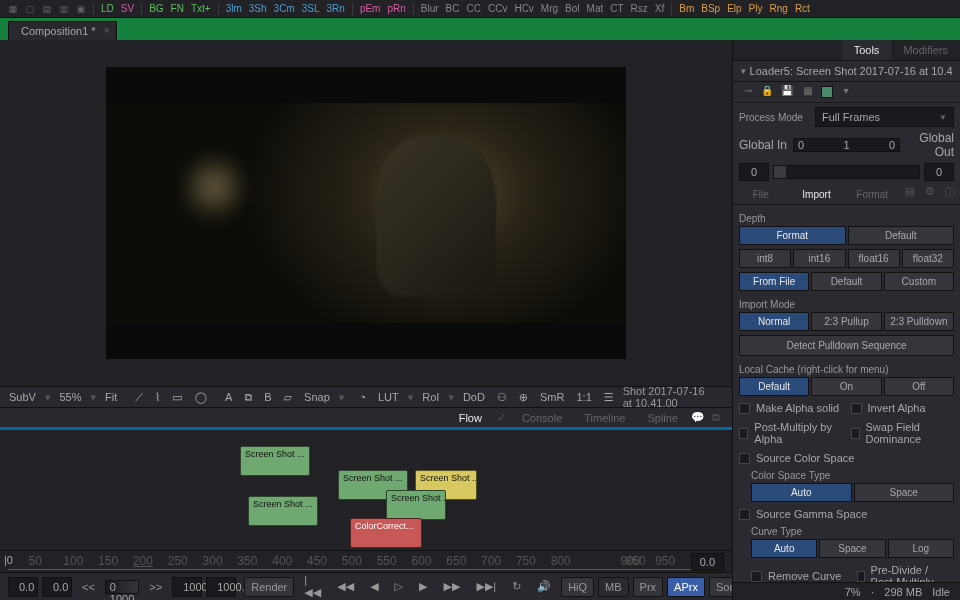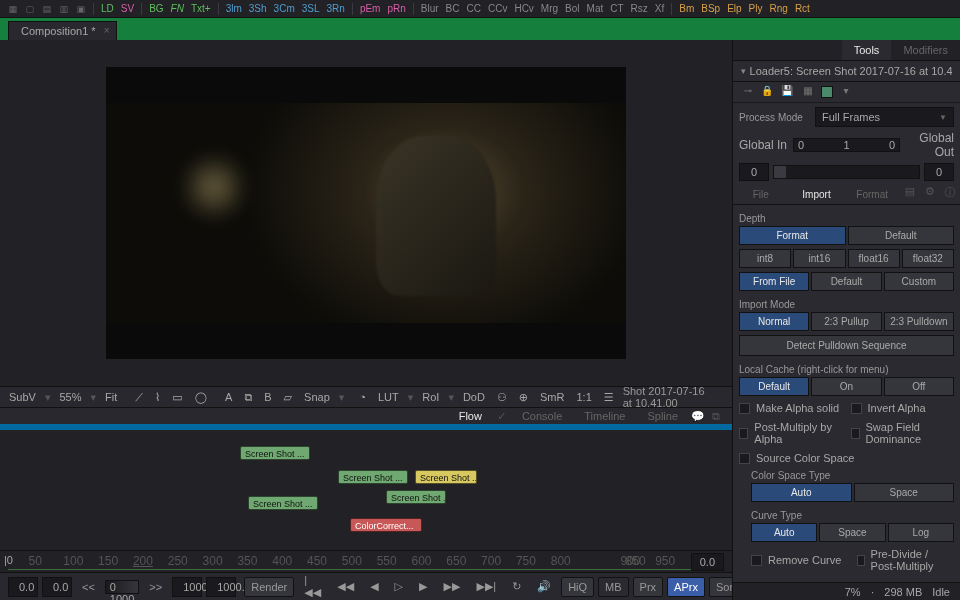--- a/index.html
+++ b/index.html
@@ -1,44 +1,44 @@
 <!DOCTYPE html>
 <html><head>
 <meta charset="utf-8">
 <style>
 * { margin: 0; padding: 0; box-sizing: border-box; font-family: -apple-system, Helvetica, Arial, sans-serif; font-size: 11px; color: #a8a8a8; user-select: none; }
 body { background: #28282e; width: 960px; height: 600px; overflow: hidden; display: flex; flex-direction: column; }
 .toolbar-top { height: 18px; background: #212126; border-bottom: 1px solid #111; display: flex; align-items: center; padding: 0 6px; gap: 3px; }
 .toolbar-top .tb-icon { width: 14px; height: 14px; display: flex; align-items: center; justify-content: center; font-size: 9px; color: #666; }
 .toolbar-top .tb-sep { width: 1px; height: 12px; background: #3a3a40; margin: 0 2px; }
 .toolbar-top .tb-lbl { font-size: 10px; padding: 0 2px; cursor: pointer; }
-.c-LD{color:#5fbf5f;} .c-SV{color:#d85fa8;} .c-BG{color:#5fbf5f;} .c-FN{color:#5fbf5f;font-style:italic;} .c-Txt{color:#5fbf5f;}
+.c-LD{color:#5fbf5f;} .c-SV{color:#d85fa8;} .c-BG{color:#5fbf5f;} .c-FN{color:#5fbf5f;} .c-Txt{color:#5fbf5f;}
 .c-3lm{color:#4f9fcf;} .c-3Sh{color:#4f9fcf;} .c-3Cm{color:#4f9fcf;} .c-3SL{color:#4f9fcf;} .c-3Rn{color:#4f9fcf;}
 .c-pEm{color:#d85fa8;} .c-pRn{color:#d85fa8;}
 .c-g{color:#888;}
 .c-Bm{color:#d8a048;} .c-BSp{color:#d8a048;} .c-Elp{color:#d8a048;} .c-Ply{color:#d8a048;} .c-Rng{color:#d8a048;} .c-Rct{color:#d8a048;}
 .tabbar { height: 22px; background: #15803d; display: flex; align-items: flex-end; padding: 0 8px; }
 .tab { background: #28282e; border: 1px solid #111; border-bottom: none; padding: 3px 20px 3px 12px; font-size: 11px; position: relative; }
 .tab .close { position: absolute; right: 6px; top: 3px; font-size: 10px; color: #666; }
 .main { flex: 1; display: flex; min-height: 0; }
 .center { flex: 1; display: flex; flex-direction: column; min-width: 0; }
 .viewer { flex: 1; background: #212126; display: flex; align-items: center; justify-content: center; position: relative; min-height: 0; }
 .viewer-img { width: 520px; height: 292px; background: #0a0a0a; display: flex; align-items: center; justify-content: center; }
 .viewer-img .film { width: 100%; height: 220px; background: radial-gradient(ellipse 200px 160px at 65% 40%, #5a4a32 0%, #2a2418 40%, #0d0c08 100%); position: relative; overflow: hidden; }
 .viewer-img .film::before { content:''; position:absolute; left:15%; top:20%; width:60px; height:80px; background: radial-gradient(circle, rgba(200,180,120,0.5), transparent 70%); filter: blur(8px);}
 .viewer-img .film::after { content:''; position:absolute; right:25%; top:15%; width:120px; height:160px; background: linear-gradient(135deg, #3a3426, #1a1812); border-radius: 40% 40% 20% 20%; filter: blur(1px);}
 .viewer-ctrl { height: 22px; background: #28282e; border-top: 1px solid #111; border-bottom: 1px solid #111; display: flex; align-items: center; padding: 0 6px; gap: 6px; font-size: 10px; color: #888; }
 .viewer-ctrl .vc-item { padding: 0 3px; cursor: pointer; }
 .viewer-ctrl .vc-fname { margin-left: auto; padding-right: 10px; color: #999; }
-.flow-tabs { height: 22px; background: #28282e; display: flex; align-items: center; justify-content: flex-end; padding: 0 8px; gap: 2px; border-bottom: 6px solid #0369a1;}
+.flow-tabs { height: 22px; background: #28282e; display: flex; align-items: center; justify-content: flex-end; padding: 0 8px; gap: 2px; border-bottom: 3px solid #0369a1;}
 .flow-tabs .ft { padding: 3px 10px; font-size: 11px; color: #666; cursor:pointer;}
 .flow-tabs .ft.active { color: #e8e8e8; }
 .flow-tabs .ft-ico { width:16px; color:#555; text-align:center;}
 .flow-area { flex: 0 0 120px; background: #212126; position: relative; }
-.node { position: absolute; height: 14px; border-radius: 2px; font-size: 9px; padding: 0 4px; line-height: 14px; white-space: nowrap; overflow: hidden; border: 1px solid rgba(0,0,0,0.6); }
+.node { position: absolute; height: 30px; border-radius: 2px; font-size: 9px; padding: 0 4px; line-height: 14px; white-space: nowrap; overflow: hidden; border: 1px solid rgba(0,0,0,0.6); }
 .node.green { background: #6fa870; color: #111; }
 .node.yellow { background: #d8c860; color: #111; }
 .node.red { background: #c85858; color: #fff; }
 .timeline { height: 22px; background: #212126; border-top: 1px solid #111; display: flex; align-items: center; padding: 0 8px; position: relative; font-size: 9px; color: #666;}
 .timeline .ticks { flex:1; position: relative; height: 100%; display:flex; align-items:center;}
 .timeline .tick { position:absolute; top:3px; font-size:12px; color:#555;}
 .timeline .line { position:absolute; bottom:2px; left:0; right:0; height:1px; background:#3a6f3a;}
 .timeline .endval { padding: 2px 8px; background: #1a1a1e; border:1px solid #111;}
 .transport { height: 28px; background: #28282e; border-top: 1px solid #111; display: flex; align-items: center; padding: 0 8px; gap: 4px; font-size: 10px;}
 .transport .tfield { padding: 3px 10px; background: #1a1a1e; border:1px solid #111; min-width:30px; text-align:center;}
@@ -358,20 +358,24 @@
       <div class="insp-check">
           <span class="box"></span>
           <span>Source Color Space</span>
         </div>
       <div class="insp-section" style="padding-left:12px">Color Space Type</div>
       <div class="insp-btnrow" style="padding-left:12px">
         <span class="insp-btn active">Auto</span>
         <span class="insp-btn">Space</span>
       </div>
 
+      <div class="insp-check">
+          <span class="box"></span>
+          <span>Source Gamma Space</span>
+        </div>
       <div class="insp-section" style="padding-left:12px">Curve Type</div>
       <div class="insp-btnrow" style="padding-left:12px">
         <span class="insp-btn active">Auto</span>
         <span class="insp-btn">Space</span>
         <span class="insp-btn">Log</span>
       </div>
       <div class="insp-checkrow" style="padding-left:12px">
         <div class="insp-check">
             <span class="box"></span>
             <span>Remove Curve</span>

